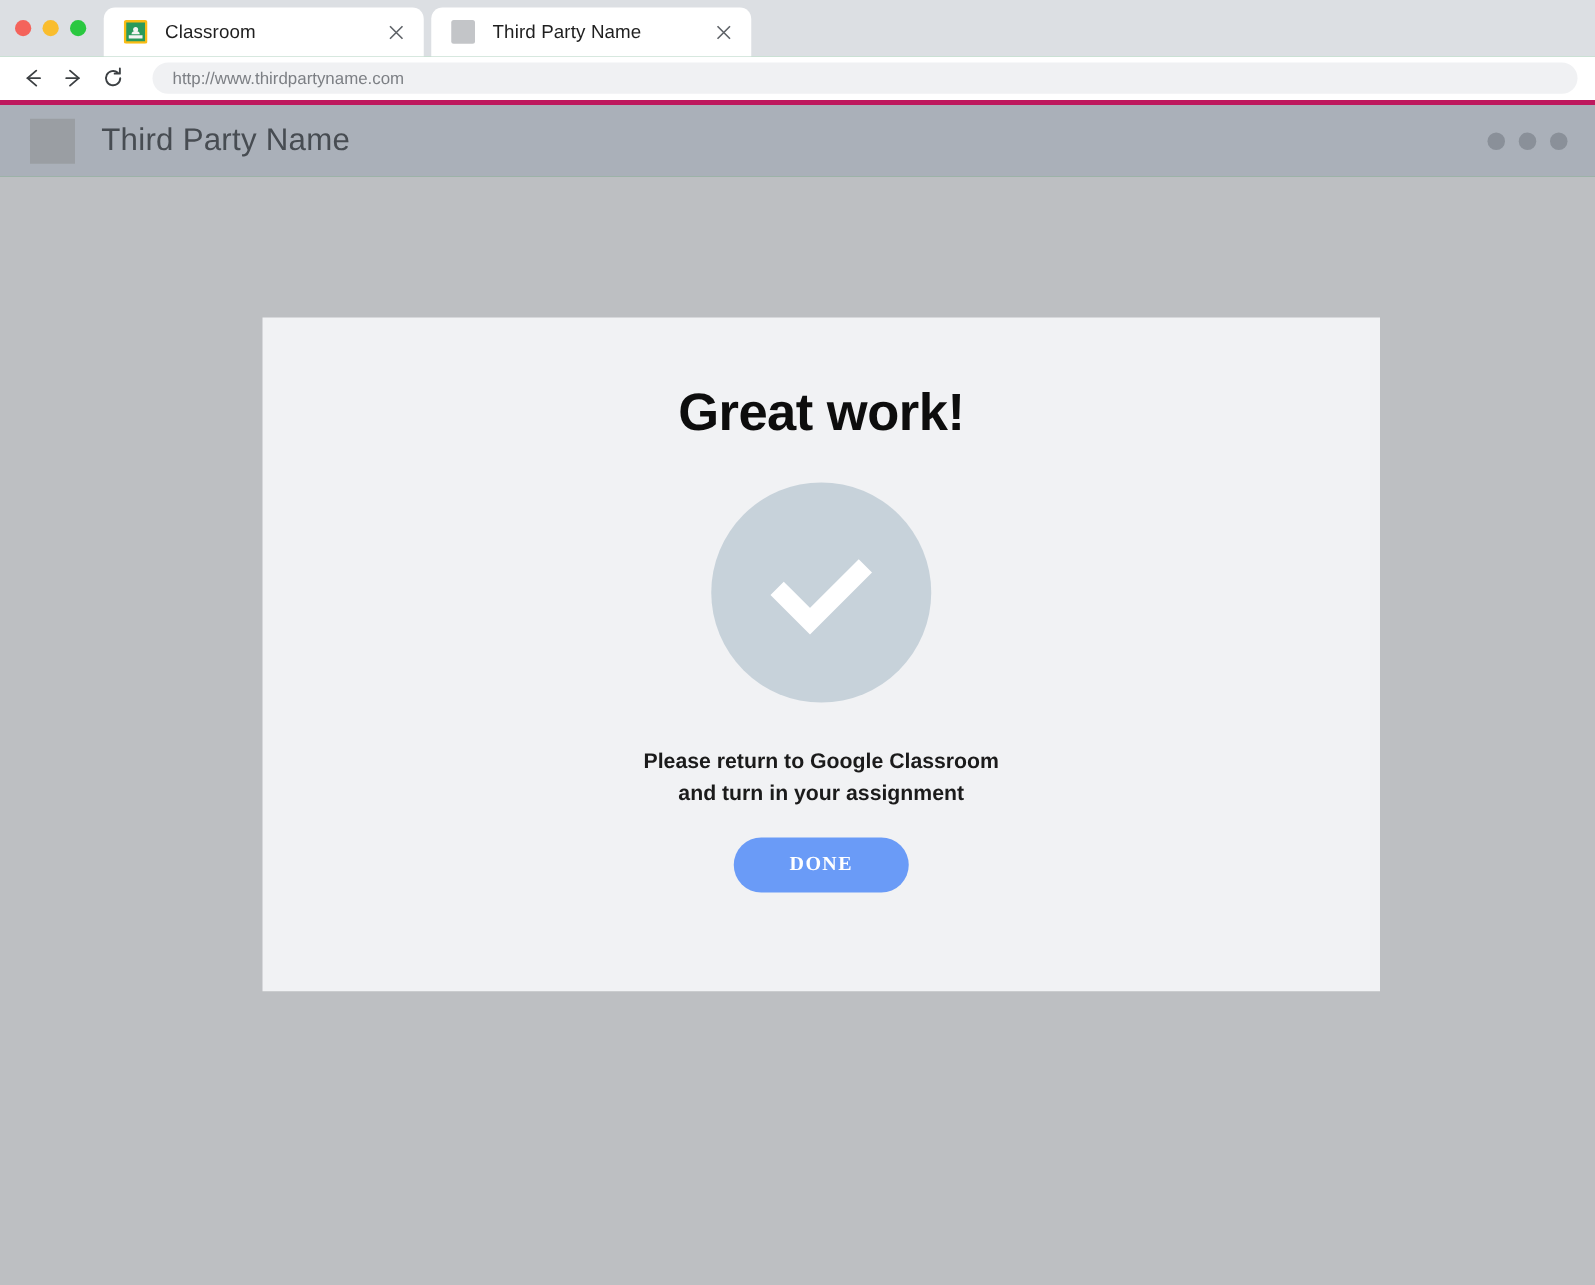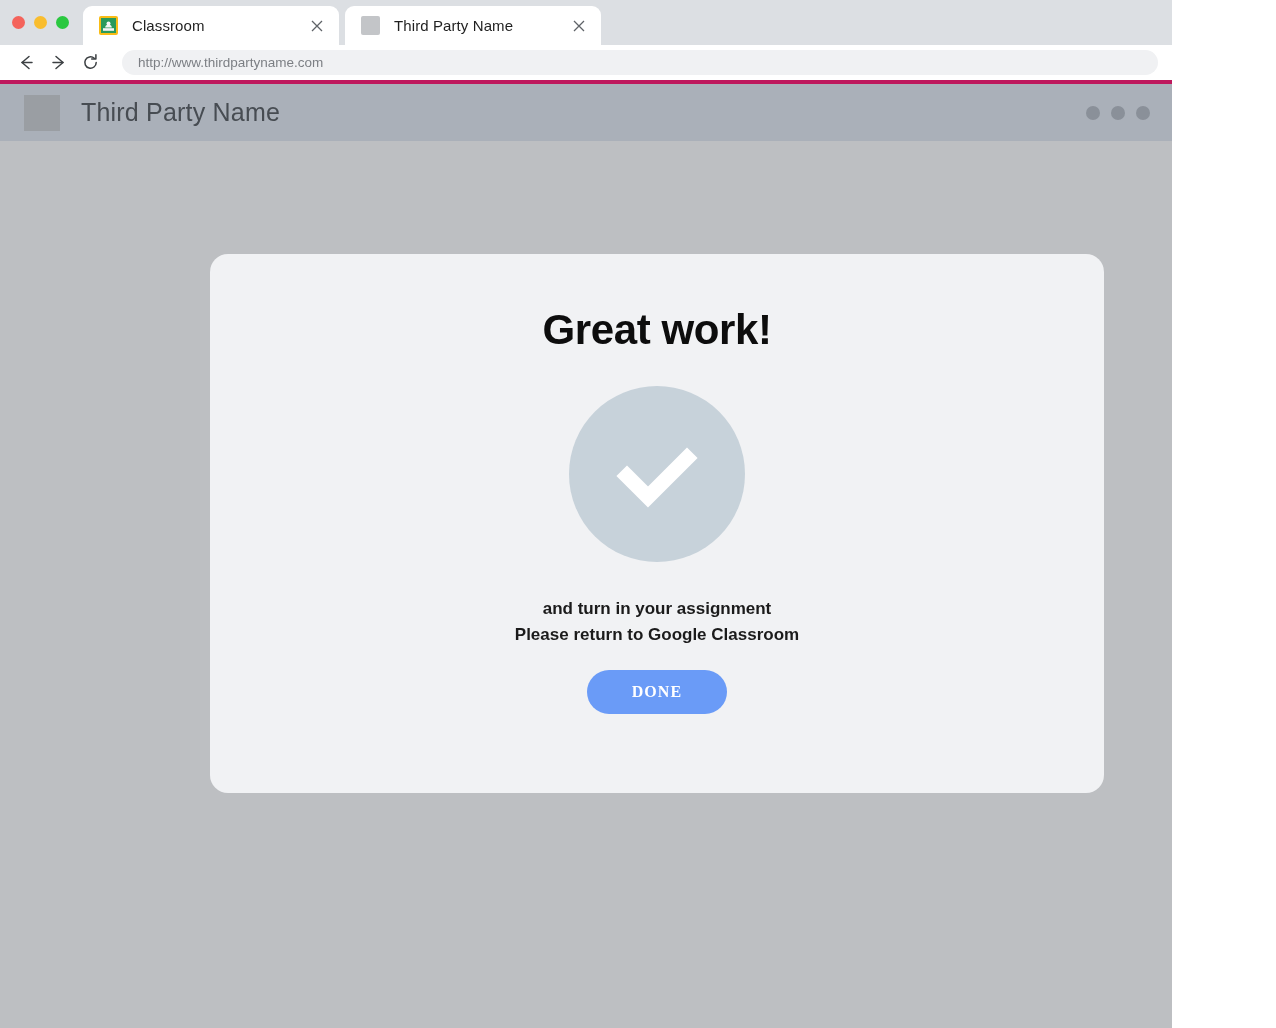--- a/index.html
+++ b/index.html
@@ -9,21 +9,21 @@
   body {
     width: 1276px;
     height: 1028px;
     background: #ffffff;
     font-family: "Liberation Sans", sans-serif;
     overflow: hidden;
   }
 
   .browser-window {
     position: relative;
-    width: 1172px;
+    width: 1276px;
     height: 1028px;
     background: #15803d;
     display: flex;
     flex-direction: column;
   }
 
   
   .tab-strip {
     position: relative;
     height: 45px;
@@ -180,21 +180,20 @@
   .card {
     position: absolute;
     left: 210px;
     top: 113px;
     width: 894px;
     height: 539px;
     background: #f1f2f4;
     display: flex;
     flex-direction: column;
     align-items: center;
-    border-radius: 18px;
   }
   .card-title {
     margin-top: 55px;
     font-size: 42px;
     font-weight: bold;
     color: #0d0d0d;
     letter-spacing: -0.4px;
     line-height: 1;
   }
   .check-circle {
@@ -318,22 +317,22 @@
 
       <div class="card-title">Great work!</div>
 
       <div class="check-circle">
         <svg width="104" height="104" viewBox="0 0 104 104">
           <path d="M22 54 L43 75 L82 36" stroke="#ffffff" stroke-width="15" fill="none" stroke-linecap="square" stroke-linejoin="miter"></path>
         </svg>
       </div>
 
       <div class="card-message">
+        <div>Please return to Google Classroom</div>
         <div>and turn in your assignment</div>
-        <div>Please return to Google Classroom</div>
       </div>
 
       <button class="done-button">DONE</button>
 
     </div>
 
   </div>
 
 </div>
 

